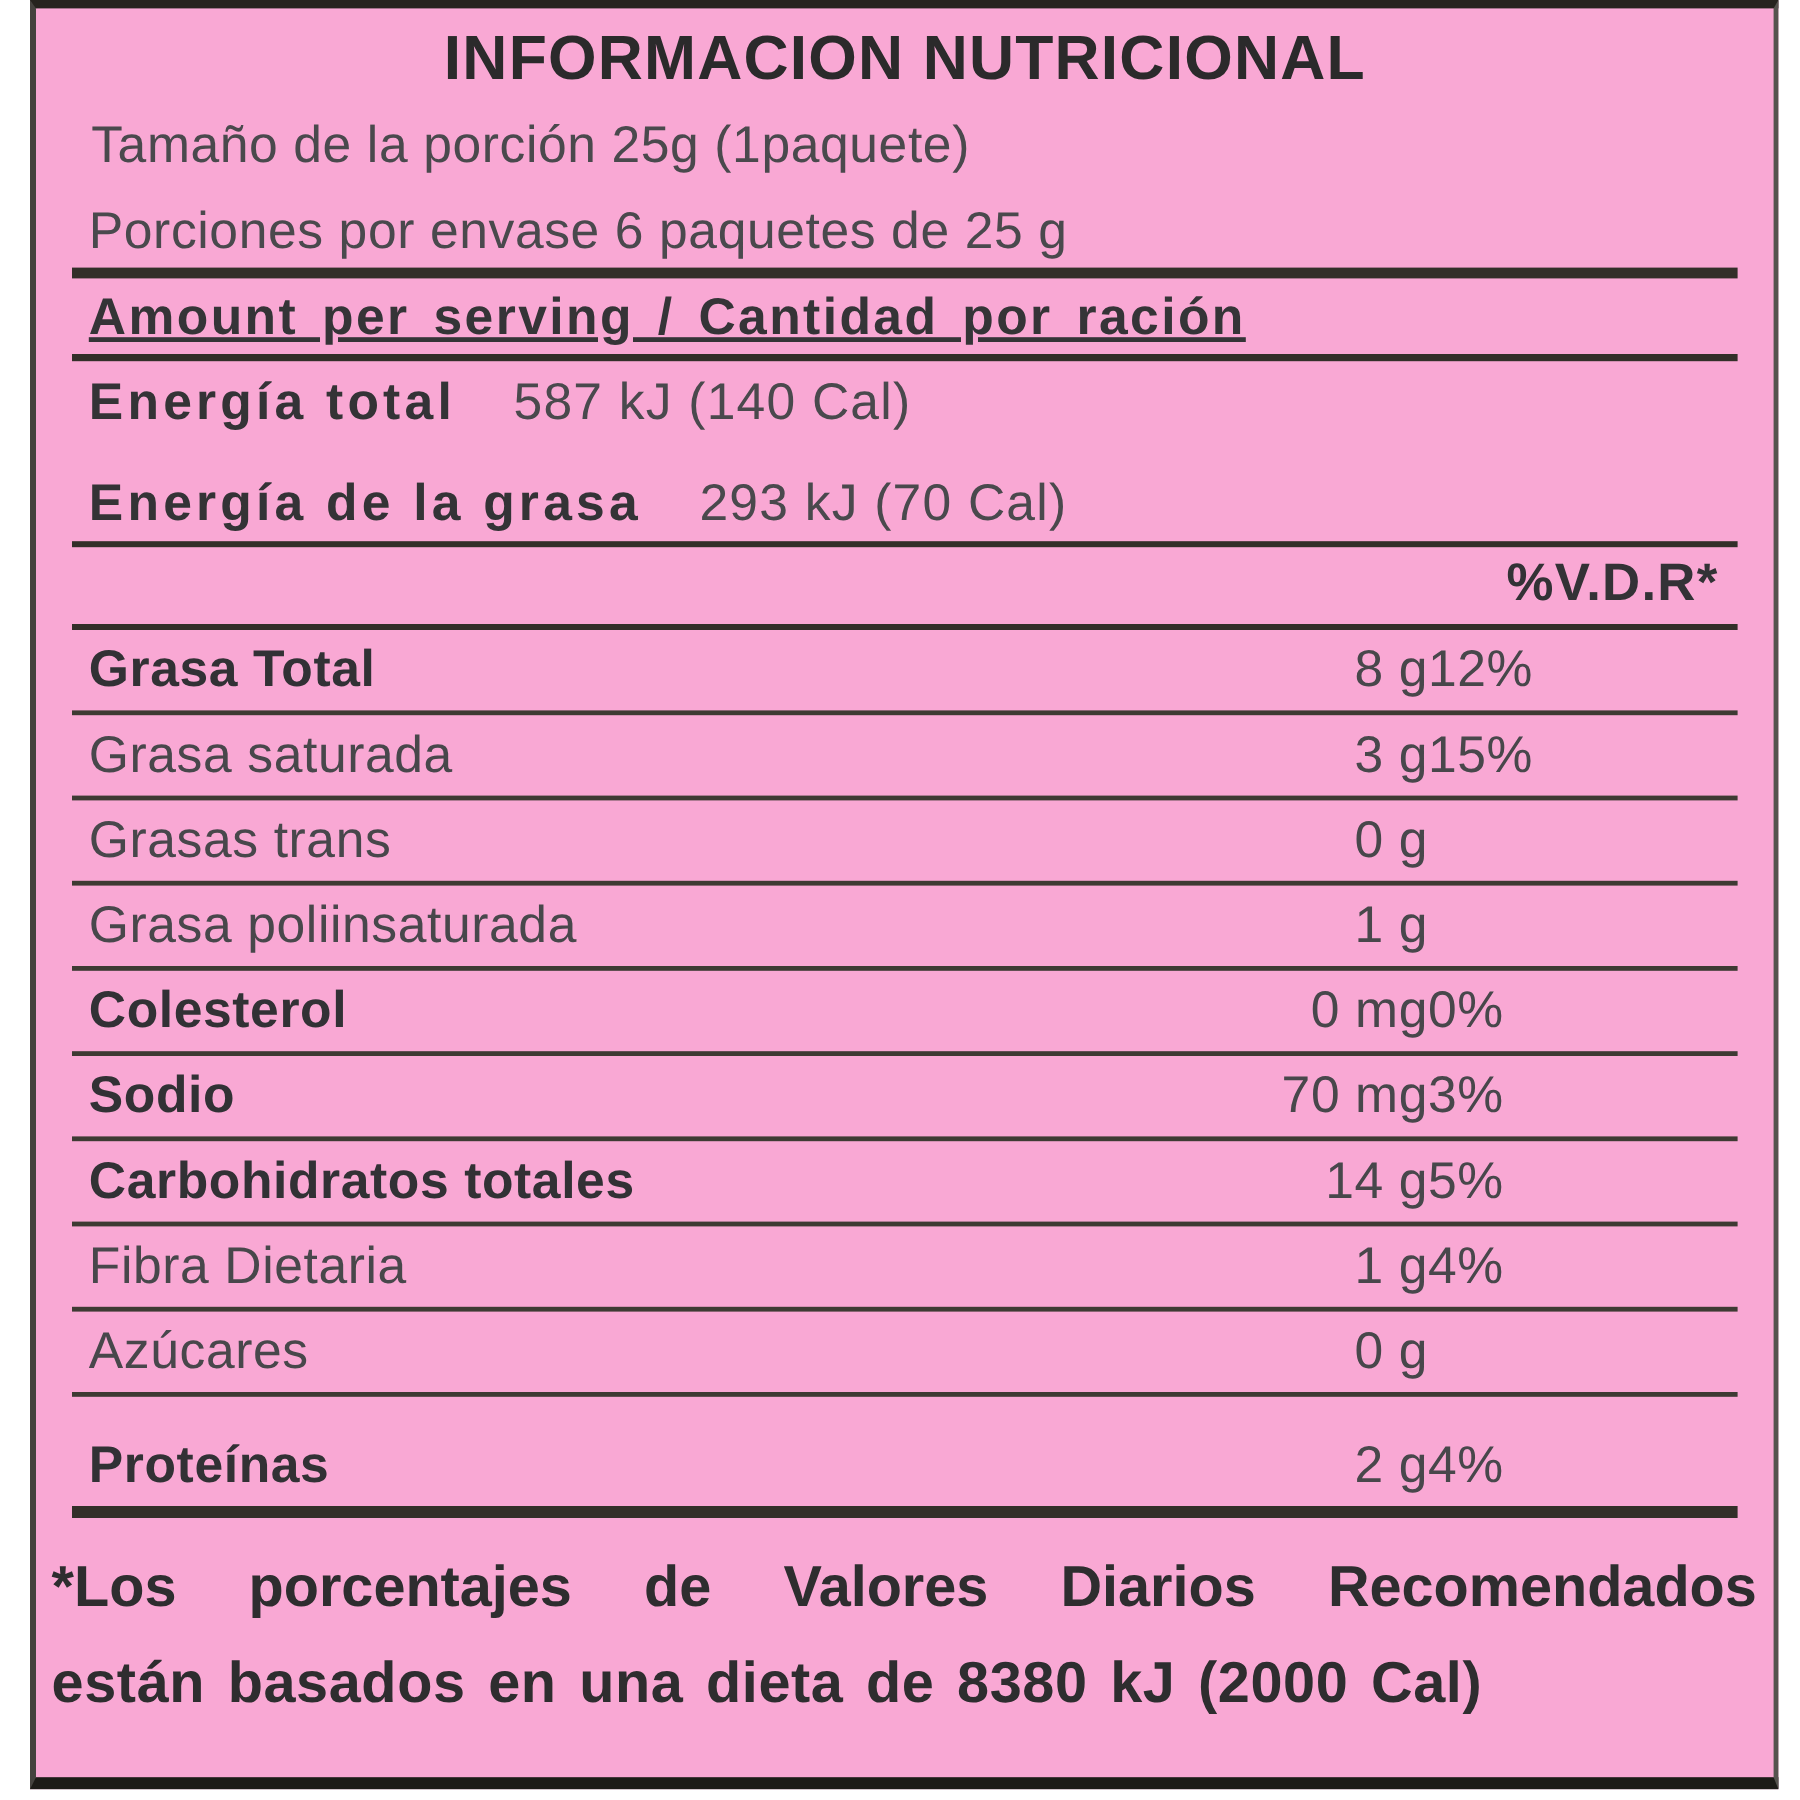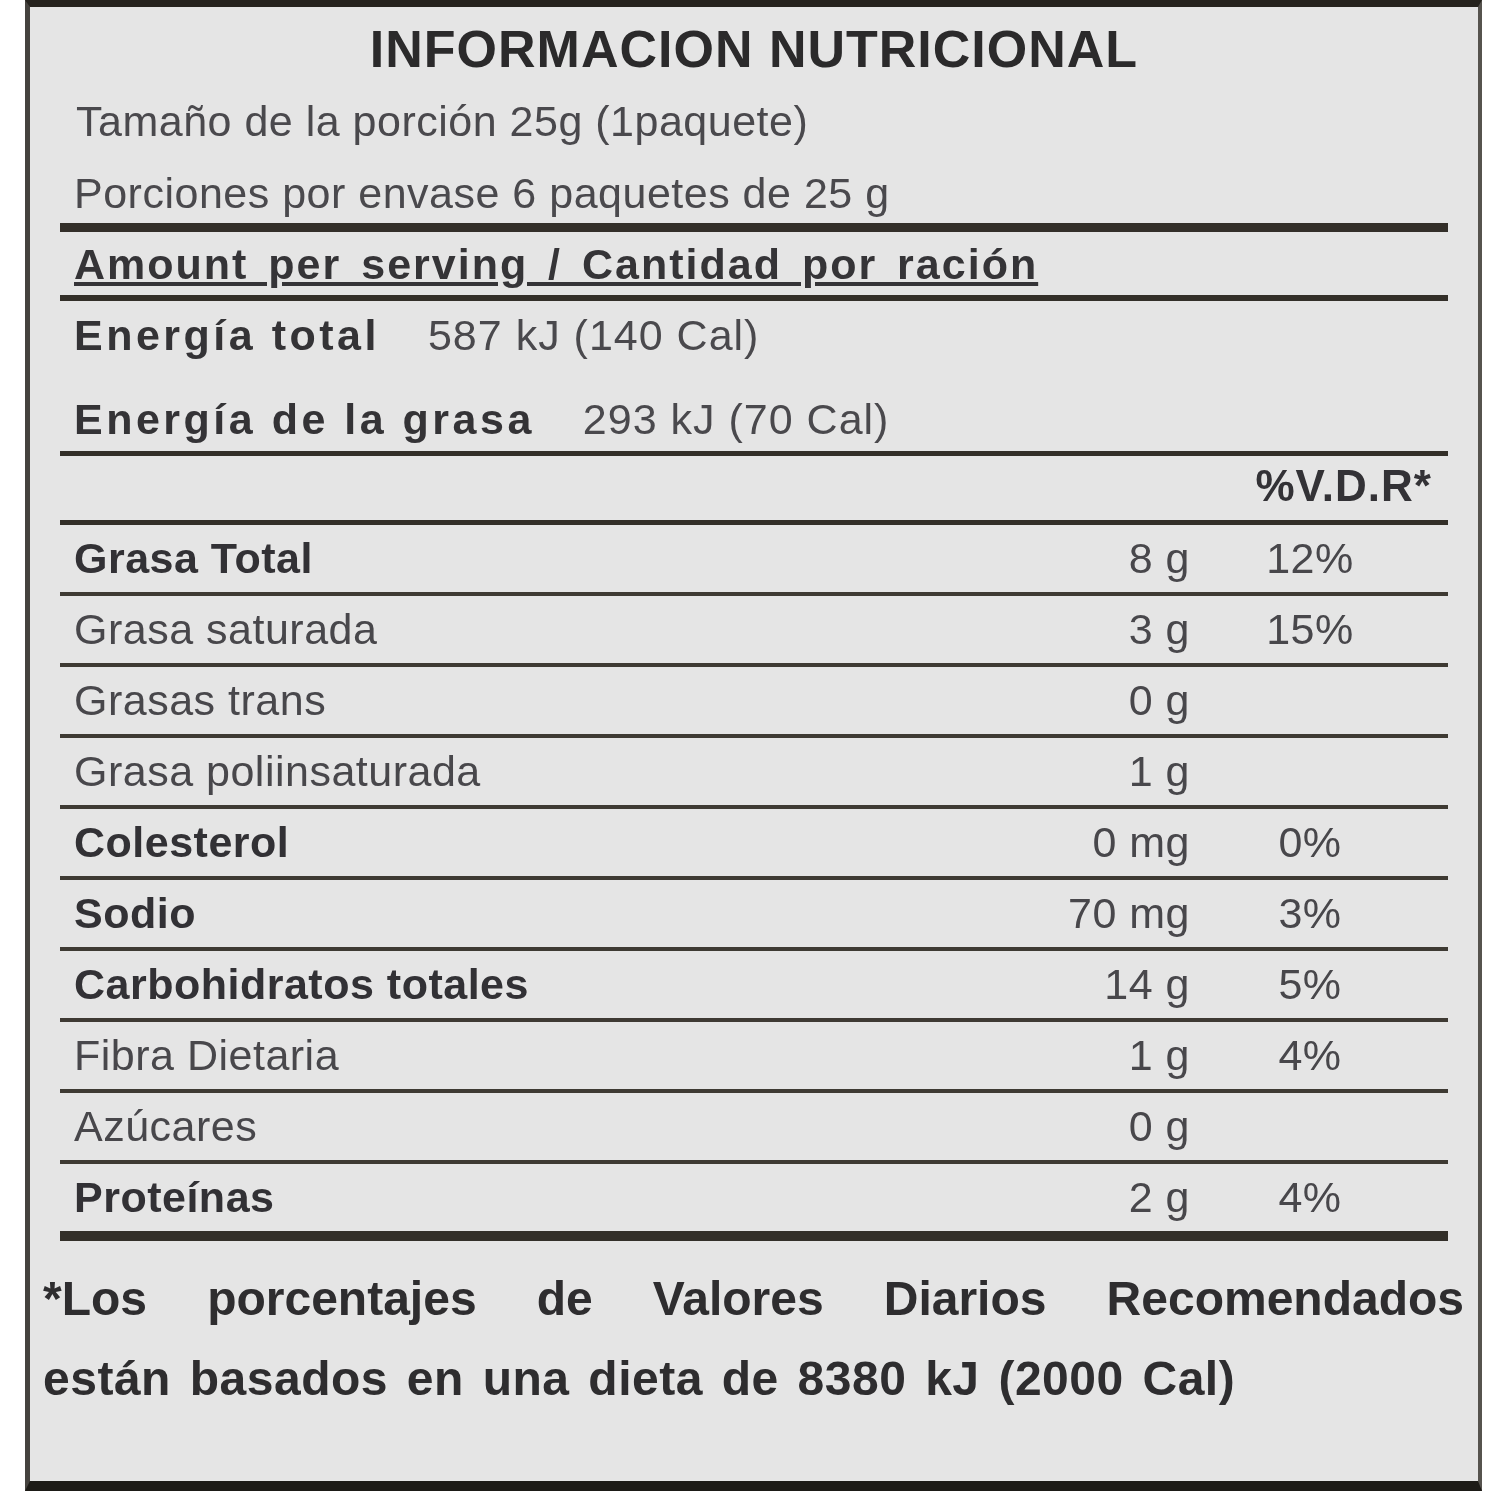--- a/index.html
+++ b/index.html
@@ -11,21 +11,21 @@
     font-family: "Liberation Sans", sans-serif;
     overflow: hidden;
   }
   .label-box {
     position: absolute;
     left: 25px;
     top: 0;
     width: 1457px;
     height: 1491px;
     box-sizing: border-box;
-    background: #e5e5e5;
+    background: #f9a8d4;
     border-left: 5px solid #45423e;
     border-right: 4px solid #56534e;
     border-top: 7px solid #26231e;
     border-bottom: 10px solid #1d1b17;
     padding: 0 30px;
   }
   .title {
     margin-top: 14px;
     line-height: 56px;
     font-size: 52px;
@@ -96,36 +96,35 @@
   .n-row {
     position: relative;
     height: 67px;
     line-height: 67px;
     border-bottom: 4px solid #3e3a33;
     font-size: 43px;
     letter-spacing: 0.5px;
     color: #48474b;
     white-space: nowrap;
   }
-  .n-row:last-child { border-bottom: none; }
+  .n-row:last-child { border-bottom: none; margin-top: 24px; }
   .n-name { padding-left: 14px; }
   .n-row.bold .n-name { font-weight: 700; color: #323135; }
   .n-amt {
     position: absolute;
     left: 870px;
     top: 0;
     width: 260px;
     text-align: right;
   }
   .n-vdr {
     position: absolute;
     left: 1130px;
     top: 0;
     width: 240px;
-    text-align: center;
   }
   .bar-thick-2 { height: 10px; }
   .footnote {
     margin: 28px -16px 0 -17px;
     font-size: 48px;
     font-weight: 700;
     color: #2e2d2f;
   }
   .fn-line1 {
     line-height: 60px;

